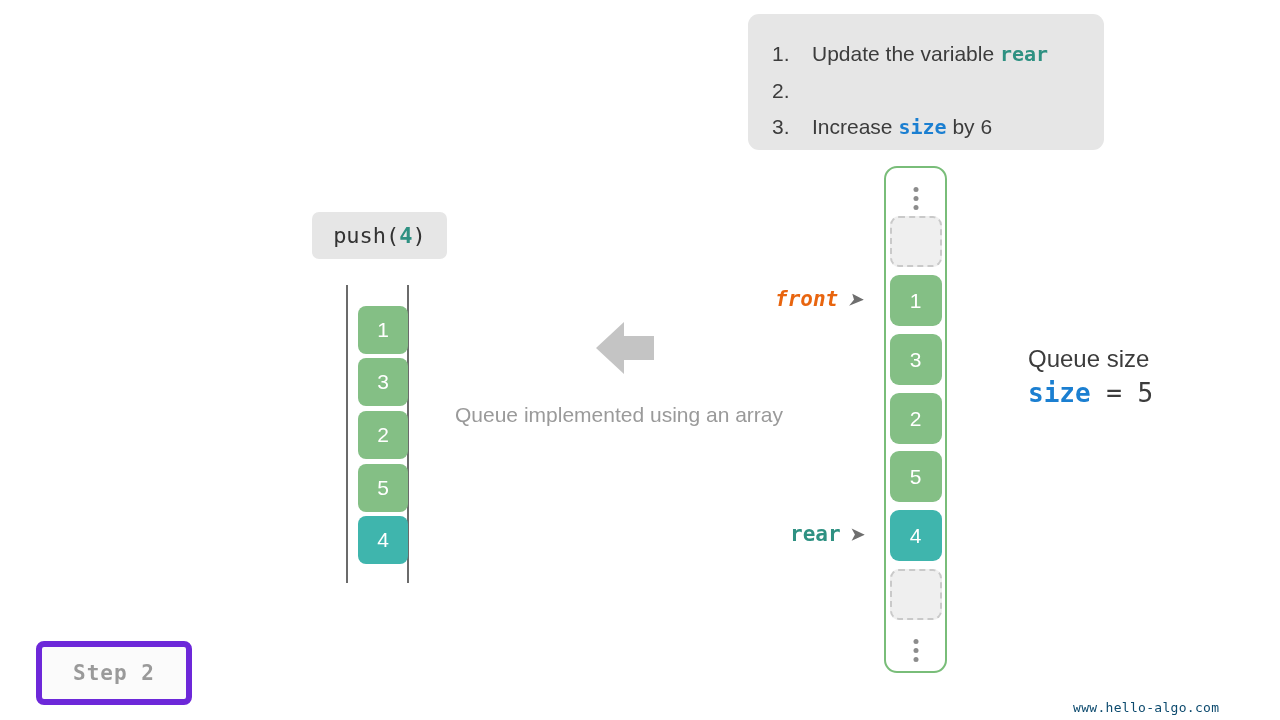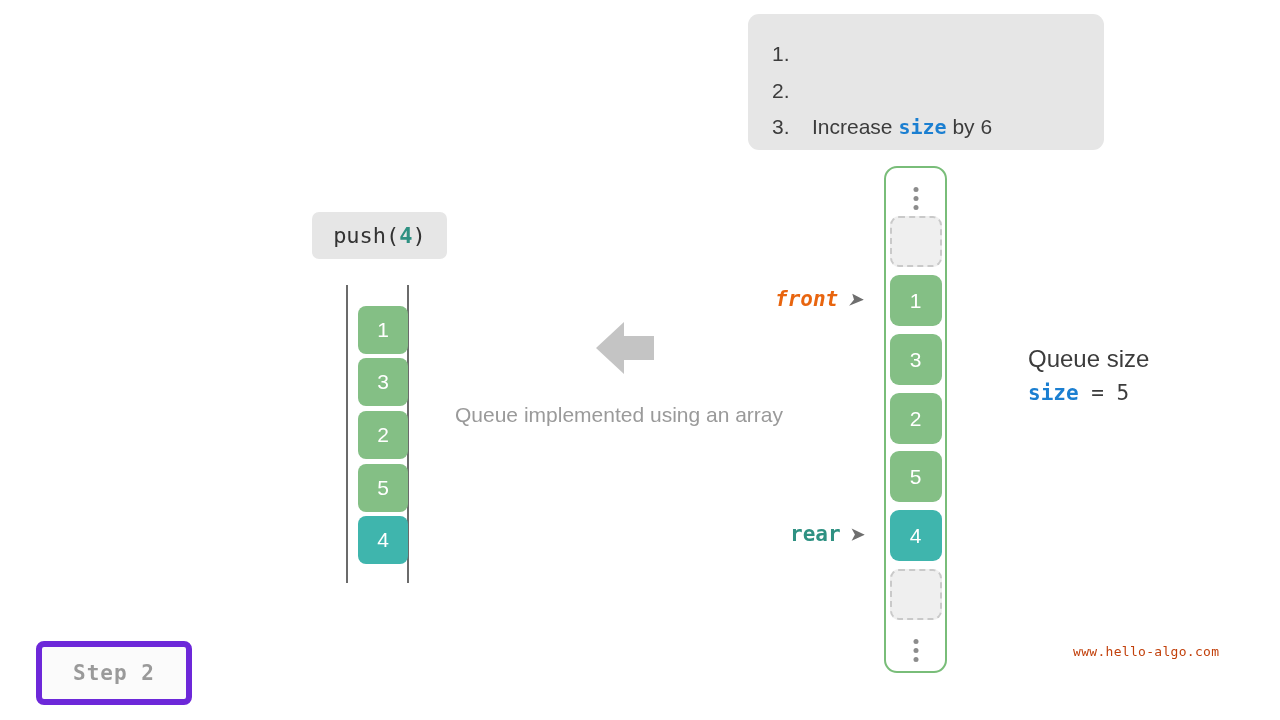--- a/index.html
+++ b/index.html
@@ -180,21 +180,21 @@
     font-family: "Liberation Sans", sans-serif;
   }
   #front-label { left: 775px; top: 287px; color: #e8650f; font-style: italic; }
   #rear-label  { left: 790px; top: 522px; color: #2e9182; }
 
   
   #size-readout { position: absolute; left: 1028px; top: 344px; }
   #size-title { font-size: 24px; color: #3c3c3c; line-height: 30px; }
   #size-expr  {
     font-family: "DejaVu Sans Mono", "Liberation Mono", monospace;
-    font-size: 21px;
+    font-size: 26px;
     line-height: 38px;
     color: #3c3c3c;
     white-space: pre;
   }
   #size-expr .var { color: #1b7fd1; font-weight: bold; }
 
   
   #step-badge {
     position: absolute;
     left: 36px;
@@ -211,33 +211,34 @@
     font-weight: bold;
     font-size: 21px;
     color: #9a9a9a;
     letter-spacing: 1px;
   }
 
   
   #watermark {
     position: absolute;
     left: 1073px;
-    top: 644px;
+    top: 700px;
     font-family: "DejaVu Sans Mono", "Liberation Mono", monospace;
     font-size: 13px;
-    color: #c2410c;
+    color: #0c4a6e;
     letter-spacing: 0.3px;
   }
 </style>
 </head>
 <body>
 
 <div id="instruction-panel">
   <div class="instr-row">
     <span class="instr-num">1.</span>
+    <span class="instr-text"><span>Update the variable </span><span class="kw-rear">rear</span><span></span></span>
   </div>
   <div class="instr-row">
     <span class="instr-num">2.</span>
   </div>
   <div class="instr-row">
     <span class="instr-num">3.</span>
     <span class="instr-text"><span>Increase </span><span class="kw-size">size</span><span> by 6</span></span>
   </div>
 </div>
 

